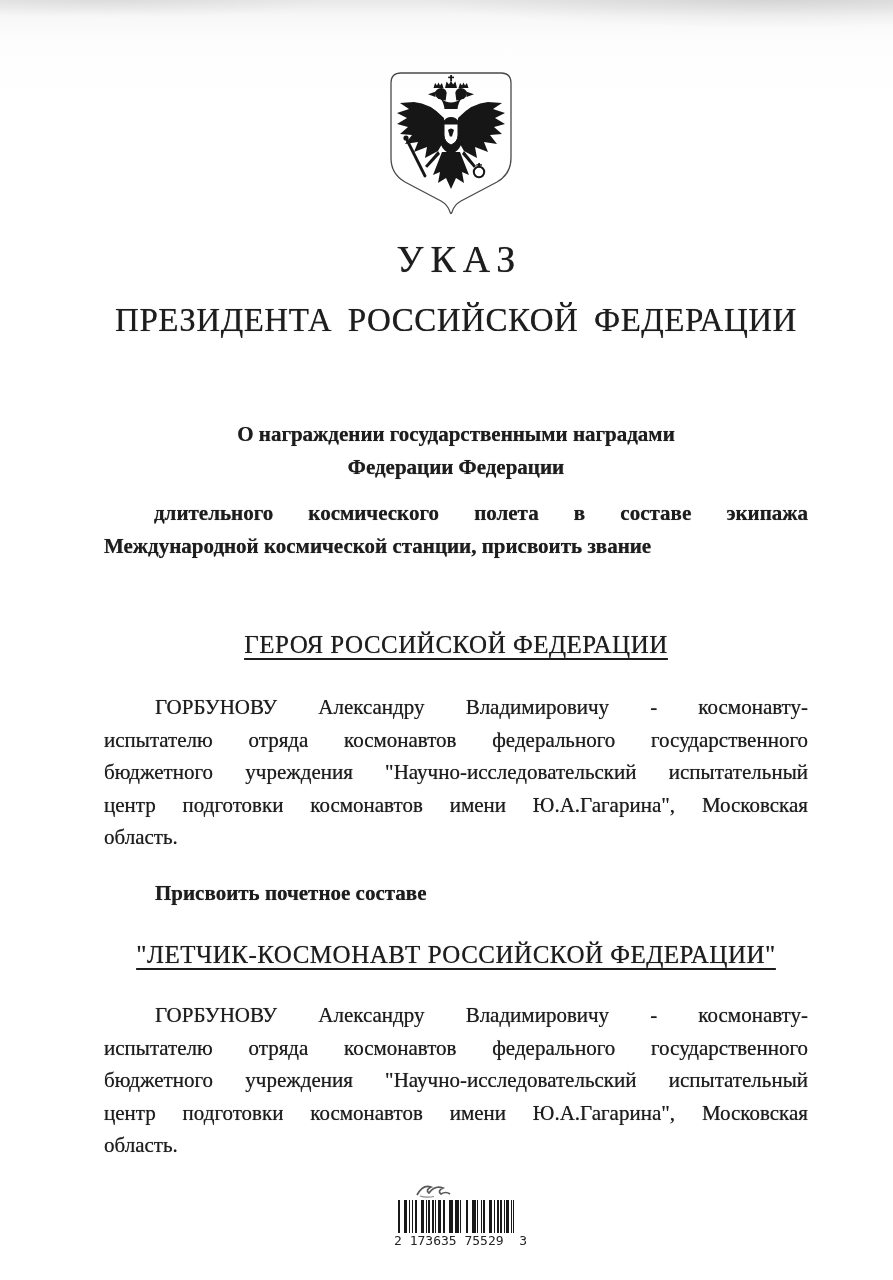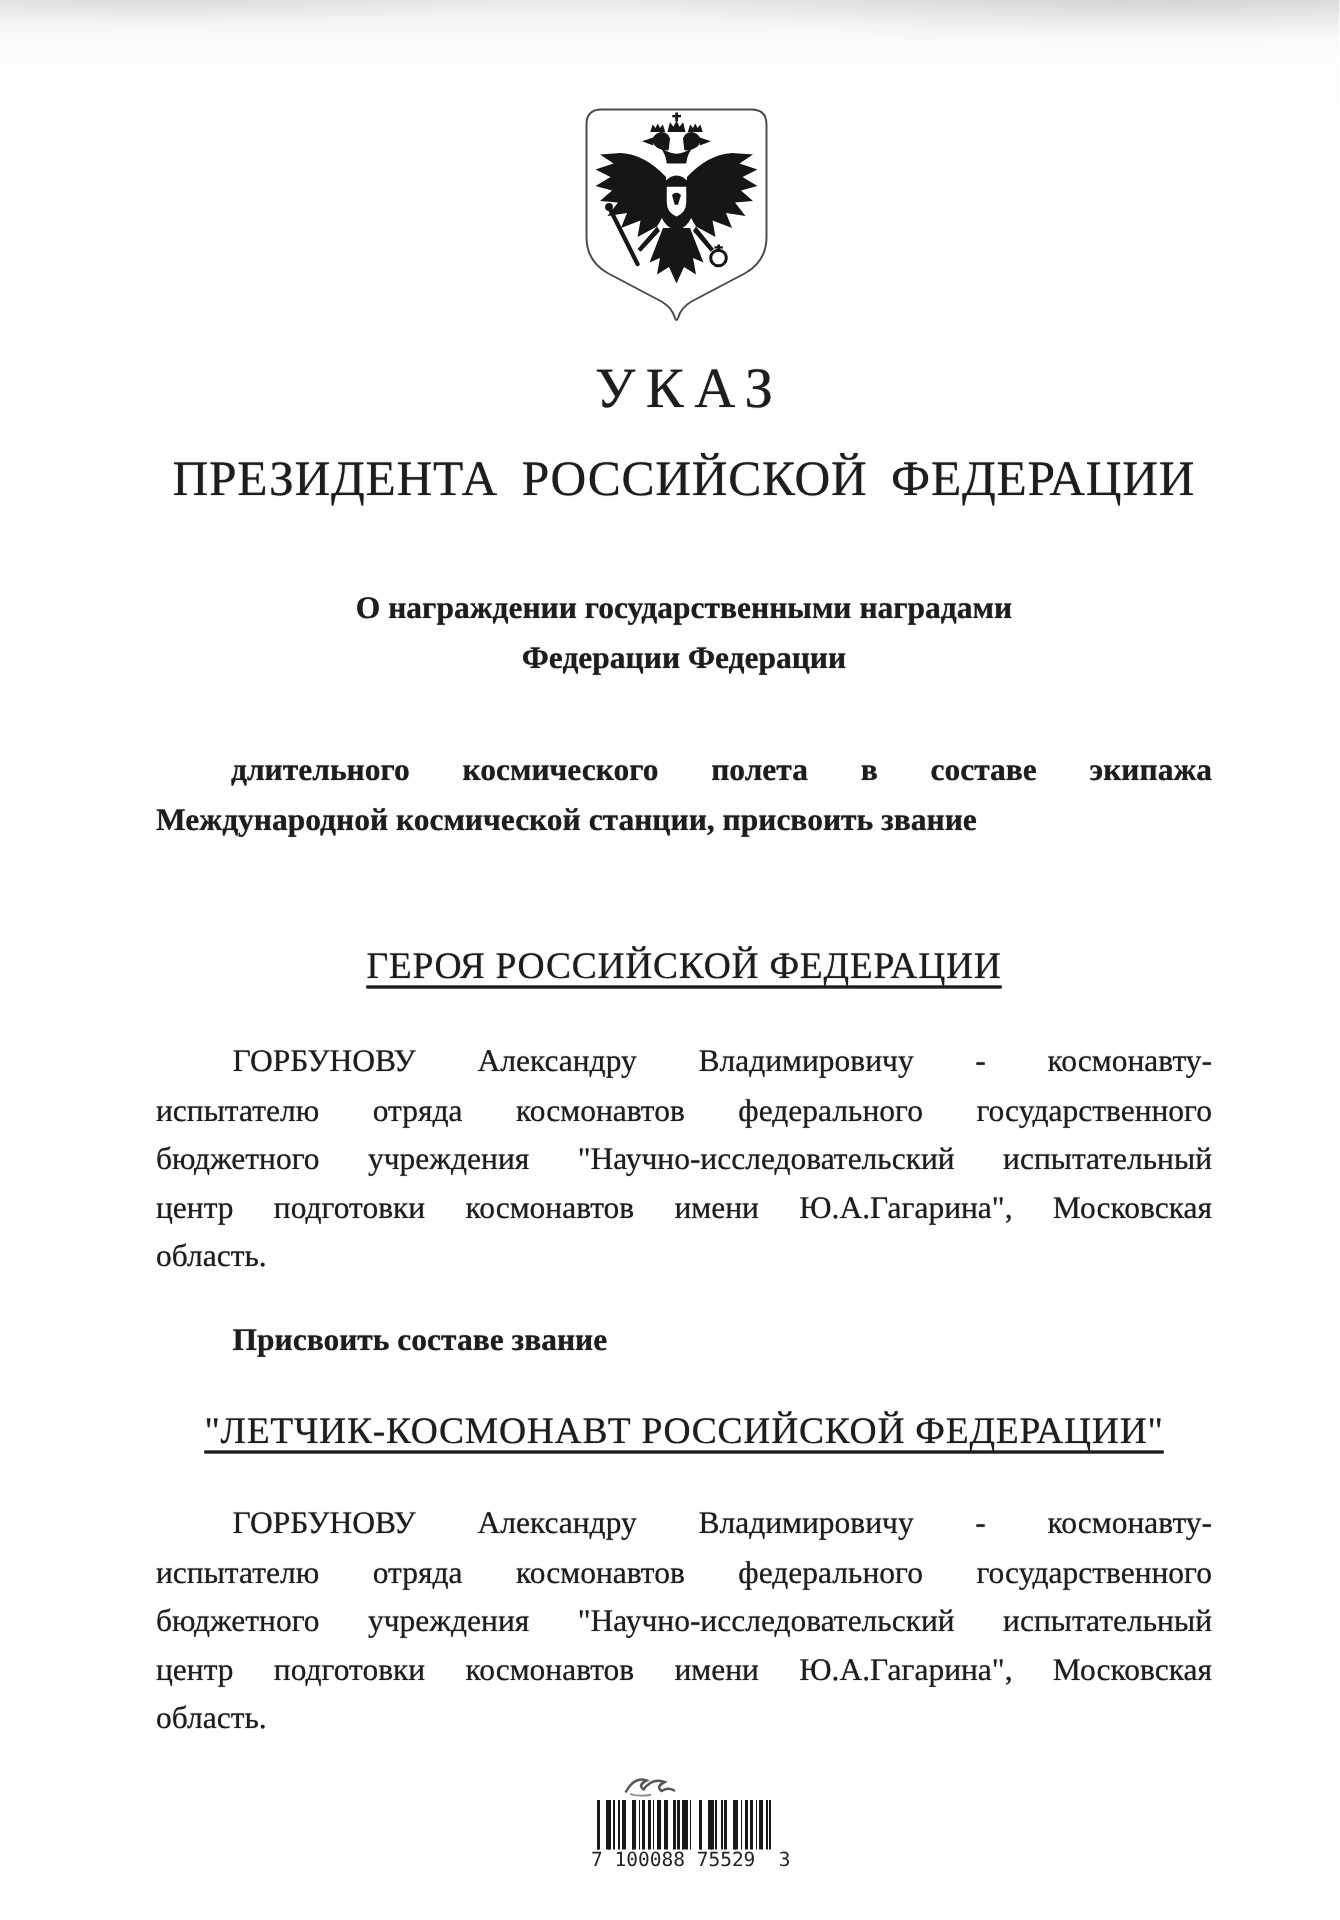--- a/index.html
+++ b/index.html
@@ -43,21 +43,21 @@
   .bold  { font-weight: 700; }
 
   .cpara { line-height: 33px; }
   .cpara .line { text-align: center; }
 
   .jpara { line-height: 32.5px; --ind: 50px; }
   .jpara .line { text-align: justify; text-align-last: justify; }
   .jpara .line:last-child { text-align-last: left; }
   .jpara .line:first-child { text-indent: var(--ind); }
 
-  .subject  { top: 389px; }
+  .subject  { top: 418px; }
   .preamble { top: 497px; }
 
   .heading {
     position: absolute; left: 104px; width: 704px;
     font-size: 25px; line-height: 1.2; letter-spacing: .5px;
     text-align: center;
     text-decoration: underline;
     text-decoration-thickness: 1.5px;
     text-underline-offset: 5px;
     font-family: Liberation Serif, serif;
@@ -158,34 +158,34 @@
   <div class="heading heading1 txt">ГЕРОЯ РОССИЙСКОЙ ФЕДЕРАЦИИ</div>
 
   <div class="block jpara txt para1">
       <div class="line">ГОРБУНОВУ Александру Владимировичу - космонавту-</div>
       <div class="line">испытателю отряда космонавтов федерального государственного</div>
       <div class="line">бюджетного учреждения "Научно-исследовательский испытательный</div>
       <div class="line">центр подготовки космонавтов имени Ю.А.Гагарина", Московская</div>
       <div class="line">область.</div>
     </div>
 
-  <div class="block bold txt assign">Присвоить составе звание</div>
+  <div class="block bold txt assign">Присвоить почетное составе</div>
 
   <div class="heading heading2 txt">"ЛЕТЧИК-КОСМОНАВТ РОССИЙСКОЙ ФЕДЕРАЦИИ"</div>
 
   <div class="block jpara txt para2">
       <div class="line">ГОРБУНОВУ Александру Владимировичу - космонавту-</div>
       <div class="line">испытателю отряда космонавтов федерального государственного</div>
       <div class="line">бюджетного учреждения "Научно-исследовательский испытательный</div>
       <div class="line">центр подготовки космонавтов имени Ю.А.Гагарина", Московская</div>
       <div class="line">область.</div>
     </div>
 
   <div class="barcode-wrap">
     <svg class="squiggle" width="40" height="17" viewBox="0 0 40 17" xmlns="http://www.w3.org/2000/svg">
       <path d="M3 13 Q9 2 17 5 Q11 8 15 11 Q21 3 29 6 Q23 9 27 12 Q32 9 36 12" stroke="#3b3b3b" fill="none" stroke-width="1.7" opacity=".85"></path>
       <path d="M6 14 q6 2 14 .5" stroke="#3b3b3b" fill="none" stroke-width="1.2" opacity=".6"></path>
     </svg>
     <div class="bars"></div>
-    <div class="digits">7 100088 75529  3</div>
+    <div class="digits">2 173635 75529  3</div>
   </div>
 
 </div>
 
 </body></html>

